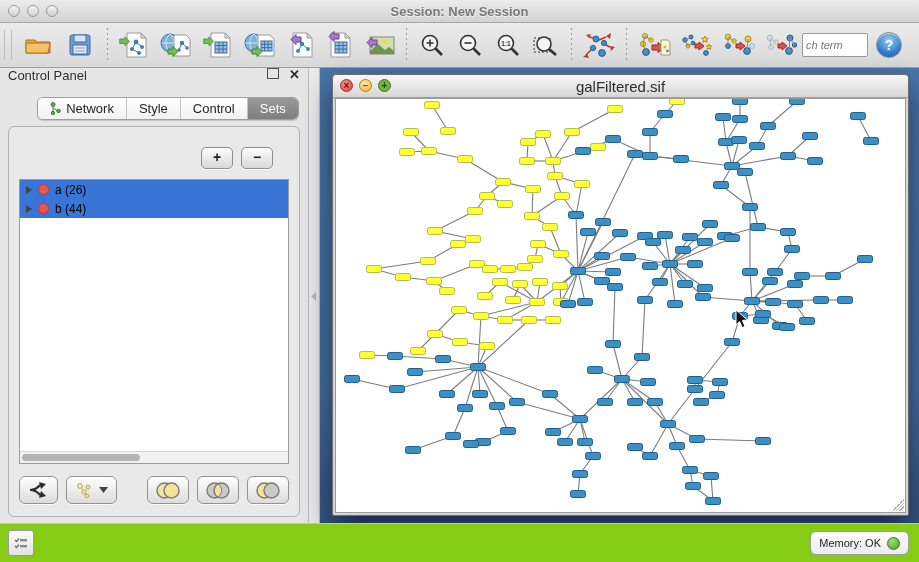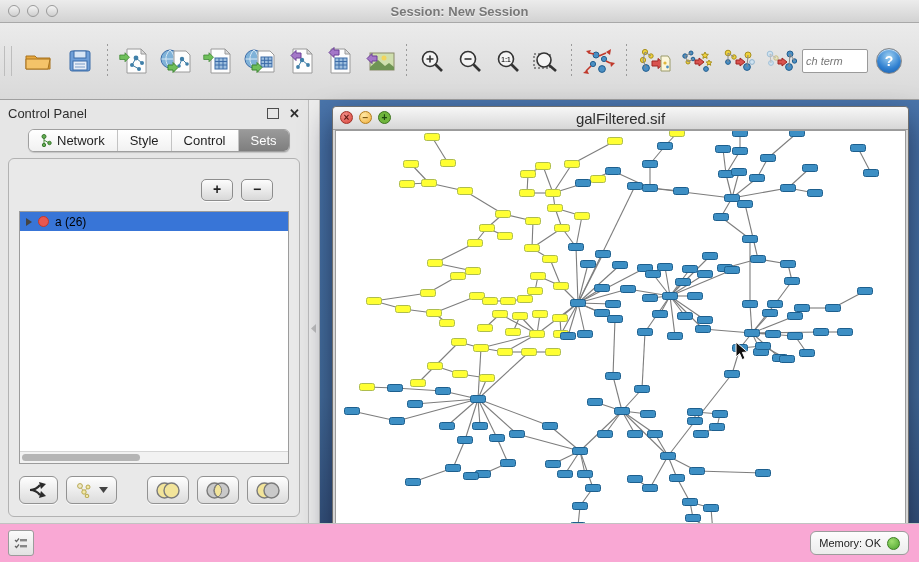--- a/index.html
+++ b/index.html
@@ -6,38 +6,38 @@
   body{width:919px;height:562px;overflow:hidden;font-family:"Liberation Sans",sans-serif;background:#e9e9e9;-webkit-font-smoothing:antialiased;}
   .window{width:919px;height:562px;display:flex;flex-direction:column;background:#e9e9e9;}
 
   
   .titlebar{height:22px;background:linear-gradient(#ececec,#d2d2d2);border-bottom:1px solid #a8a8a8;position:relative;display:flex;align-items:center;flex:0 0 auto;}
   .tl-group{position:absolute;left:8px;top:5px;display:flex;gap:7px;}
   .tl{width:12px;height:12px;border-radius:50%;background:linear-gradient(#f4f4f4,#cfcfcf);border:1px solid #9a9a9a;box-sizing:border-box;}
   .title-text{margin:0 auto;font-size:13px;color:#787878;text-shadow:0 1px 0 #f3f3f3;font-weight:bold;}
 
   
-  .toolbar{height:44px;flex:0 0 auto;background:linear-gradient(#ebebeb,#d9d9d9);border-bottom:1px solid #9f9f9f;display:flex;align-items:center;padding:16px 4px;gap:2px;}
+  .toolbar{height:44px;flex:0 0 auto;background:linear-gradient(#ebebeb,#d9d9d9);border-bottom:1px solid #9f9f9f;display:flex;align-items:center;padding:0 4px;gap:2px;}
   .tb-grip{width:6px;height:30px;border-left:1px solid #bdbdbd;border-right:1px solid #bdbdbd;margin:0 4px 0 0;}
   .tb-btn{width:40px;height:36px;display:flex;align-items:center;justify-content:center;border-radius:4px;}
   .tb-btn.small{width:36px;}
   .tb-sep{width:1px;height:34px;margin:0 5px;background:repeating-linear-gradient(180deg,#9a9a9a 0 2px,transparent 2px 5px);}
   .searchbox{width:58px;height:22px;border:1px solid #9a9a9a;background:#fff;font-style:italic;color:#777;font-size:11px;padding:0 3px;font-family:"Liberation Sans",sans-serif;border-radius:2px;}
   .help-btn{width:24px;height:24px;border-radius:50%;background:radial-gradient(circle at 50% 32%,#9fd1f2,#2f7fd0 60%,#1c5ba6);border:1px solid #8a8a8a;color:#fff;font-weight:bold;font-size:14px;display:flex;align-items:center;justify-content:center;margin-left:6px;box-shadow:inset 0 1px 1px rgba(255,255,255,.7);}
 
   
   .main{flex:1 1 auto;display:flex;min-height:0;}
 
   
   .cpanel{width:308px;flex:0 0 auto;background:#e6e6e6;display:flex;flex-direction:column;border-right:1px solid #bcbcbc;}
-  .cpanel-header{height:26px;display:flex;align-items:center;padding:0 8px;font-size:13px;color:#2e2e2e;}
+  .cpanel-header{height:26px;display:flex;align-items:flex-start;padding:0 8px;font-size:13px;color:#2e2e2e;}
   .cpanel-header .spacer{flex:1;}
   .win-float{width:10px;height:9px;border:1.5px solid #4d4d4d;margin-right:10px;}
   .win-close{font-weight:bold;color:#2e2e2e;font-size:13px;line-height:1;}
-  .tabsrow{display:flex;padding:3px 0 4px;margin-left:28px;}
+  .tabsrow{display:flex;justify-content:center;padding:3px 0 4px;margin-left:28px;}
   .segmented{display:flex;border:1px solid #9f9f9f;border-radius:6px;overflow:hidden;background:#fdfdfd;box-shadow:0 1px 1px rgba(0,0,0,.15);}
   .seg{padding:3px 12px;font-size:13px;color:#1f1f1f;display:flex;align-items:center;gap:5px;border-right:1px solid #c3c3c3;background:linear-gradient(#ffffff,#f1f1f1);}
   .seg:last-child{border-right:none;}
   .seg.active{background:linear-gradient(#9a9a9a,#7e7e7e);color:#fff;}
   .panel-box{margin:2px 8px 6px;border:1px solid #b2b2b2;border-radius:6px;background:#e9e9e9;flex:1;display:flex;flex-direction:column;padding:8px;min-height:0;}
   .pm-row{display:flex;justify-content:flex-end;gap:8px;padding:12px 18px 10px 0;}
   .pm-btn{width:30px;height:20px;border:1px solid #8d8d8d;border-radius:5px;background:linear-gradient(#fdfdfd,#d8d8d8);font-weight:bold;font-size:14px;line-height:18px;text-align:center;color:#222;box-shadow:0 1px 0 rgba(255,255,255,.8);}
   .sets-list{flex:1;background:#fff;border:1px solid #9c9c9c;margin:0 2px;overflow:hidden;display:flex;flex-direction:column;min-height:0;position:relative;}
   .set-row{height:19px;display:flex;align-items:center;font-size:12px;color:#111;padding-left:6px;gap:6px;}
   .set-row.selected{background:#3875d7;color:#000000;}
@@ -63,21 +63,21 @@
   .if-red{background:radial-gradient(circle at 35% 30%,#f2908a,#d8443a);border:1px solid #a03127;color:#5e1812;}
   .if-yellow{background:radial-gradient(circle at 35% 30%,#ffe9a8,#f0ad38);border:1px solid #b27d1e;color:#7a5510;}
   .if-green{background:radial-gradient(circle at 35% 30%,#b7e489,#5ca631;);border:1px solid #3e7420;color:#1e4710;background-color:#6fb53c;}
   .iframe-title{margin:0 auto;font-size:15px;color:#2d2d2d;}
   .iframe-canvas{flex:1;margin:0 2px 2px;background:#fff;border:1px solid #9b9b9b;position:relative;overflow:hidden;}
   .iframe-canvas svg{display:block;}
   .resize-grip{position:absolute;right:1px;bottom:1px;width:12px;height:12px;background:
      linear-gradient(135deg,transparent 0 50%,#aaa 50% 56%,transparent 56% 64%,#aaa 64% 70%,transparent 70% 78%,#aaa 78% 84%,transparent 84%);}
 
   
-  .statusbar{height:38px;flex:0 0 auto;background:#f9a8d4;border-top:1px solid #c2c2c2;display:flex;align-items:center;padding:0 8px;position:relative;text-align:center;}
+  .statusbar{height:38px;flex:0 0 auto;background:#84cc16;border-top:1px solid #c2c2c2;display:flex;align-items:center;padding:0 8px;position:relative;text-align:center;}
   .task-btn{width:24px;height:24px;border:1px solid #9c9c9c;border-radius:3px;background:linear-gradient(#fbfbfb,#e2e2e2);display:flex;align-items:center;justify-content:center;}
   .memory-badge{position:absolute;right:10px;top:7px;height:22px;border:1px solid #9c9c9c;border-radius:6px;background:linear-gradient(#fdfdfd,#ececec);display:flex;align-items:center;gap:6px;padding:0 8px;font-size:11px;color:#222;}
   .memdot{width:13px;height:13px;border-radius:50%;background:radial-gradient(circle at 35% 30%,#9ede6f,#4da32e);border:1px solid #3c7d22;box-sizing:border-box;}
 </style>
 </head>
 <body>
 
 <div class="window">
 
   <div class="titlebar">
@@ -341,20 +341,25 @@
       <div class="panel-box">
         <div class="pm-row">
           <div class="pm-btn">+</div>
           <div class="pm-btn">−</div>
         </div>
         <div class="sets-list">
           <div class="set-row selected">
               <span class="tri"></span>
               <span class="reddot"></span>
               <span>a (26)</span>
+            </div>
+            <div class="set-row selected">
+              <span class="tri"></span>
+              <span class="reddot"></span>
+              <span>b (44)</span>
             </div>
             <div class="hscroll">
               <div class="hthumb"></div>
             </div>
         </div>
         <div class="setops">
           <div class="op-btn" style="width:36px;">
             <svg width="22" height="18" viewBox="0 0 22 18">
               <path d="M2 9 Q8 9 12 4" fill="none" stroke="#2b2b2b" stroke-width="2.2"></path>
               <path d="M2 9 Q8 9 12 14" fill="none" stroke="#2b2b2b" stroke-width="2.2"></path>

